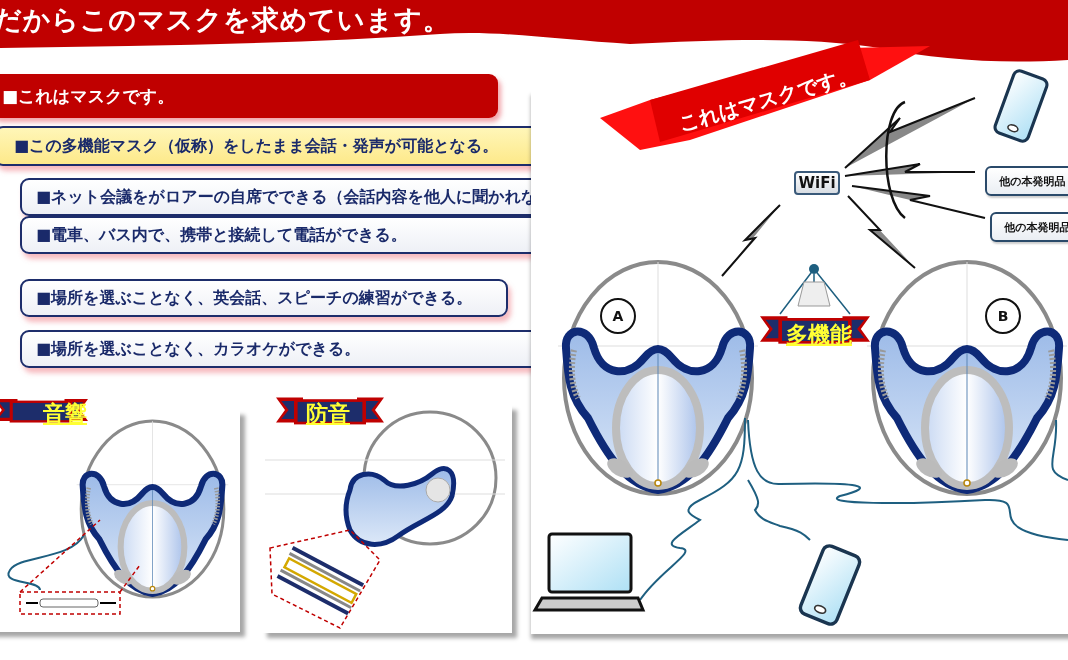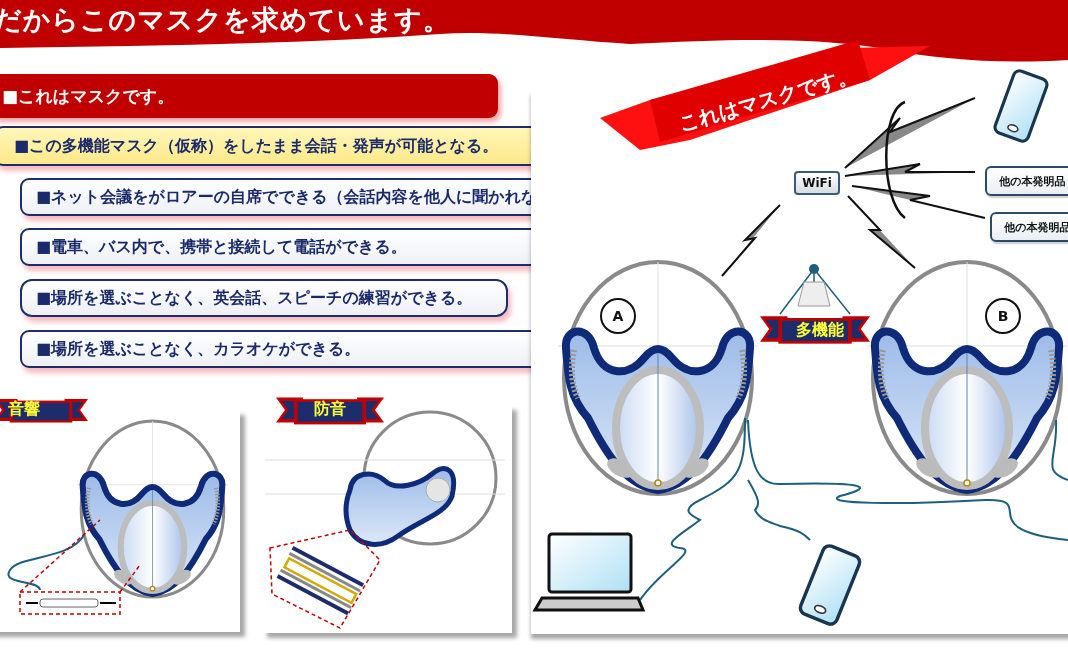--- a/index.html
+++ b/index.html
@@ -28,47 +28,47 @@
     border: 2px solid #1d2d6b; color: #1a2a6a; font-size: 16px; padding-left: 18px;
     box-shadow: 3px 5px 5px rgba(240,120,130,0.5);
   }
   .pill-white {
     background: linear-gradient(#ffffff, #eef0f6);
     border: 2px solid #1d2d6b; color: #1a2a6a; font-size: 16px; padding-left: 14px;
     box-shadow: 3px 5px 5px rgba(240,120,130,0.5);
     height: 38px; left: 20px;
   }
   .pill-1 { top: 178px; width: 700px; }
-  .pill-2 { top: 228px; width: 541px; align-items: center; }
-  .pill-3 { top: 279px; width: 488px; border-radius: 12px; }
+  .pill-2 { top: 216px; width: 541px; align-items: center; }
+  .pill-3 { top: 279px; width: 488px; }
   .pill-4 { top: 330px; width: 588px; }
 
   .panel {
     position: absolute; background: #fff;
     box-shadow: 5px 5px 4px rgba(0,0,0,0.35);
   }
   .panel-acoustic { left: -10px; top: 410px; width: 250px; height: 222px; }
   .panel-soundproof { left: 262px; top: 405px; width: 250px; height: 228px; }
   .panel-network { left: 531px; top: 90px; width: 560px; height: 544px; box-shadow: 0 5px 4px rgba(0,0,0,0.35); }
 
   .svg-layer { position: absolute; left: 0; top: 0; width: 1068px; height: 660px; pointer-events: none; }
 
   .ribbon-label {
-    position: absolute; font-weight: bold; color: #ffff33; font-size: 16px;
-    text-align: right; white-space: nowrap;
+    position: absolute; font-weight: bold; color: #ffff33; font-size: 22px;
+    text-align: right; white-space: nowrap; text-decoration: underline;
   }
   .callout-text {
     position: absolute; left: 676px; top: 86px; transform: rotate(-16deg);
     color: #ffffff; font-weight: bold; font-size: 20px; white-space: nowrap;
   }
   .wifi-box {
     position: absolute; left: 794px; top: 171px; width: 46px; height: 24px;
     border: 2px solid #3a5a7a; border-radius: 4px;
     background: linear-gradient(#ffffff, #d8dde3);
-    font-weight: bold; font-size: 12px; color: #111; display: flex; align-items: center; justify-content: center;
+    font-weight: bold; font-size: 15px; color: #111; display: flex; align-items: center; justify-content: center;
   }
   .other-box {
     position: absolute; height: 30px; border: 2px solid #2a4a6a; border-radius: 6px;
     background: linear-gradient(#ffffff, #eaeef3);
     font-weight: bold; font-size: 11px; color: #111;
     display: flex; align-items: center; justify-content: center; white-space: nowrap;
     box-shadow: 1px 2px 2px rgba(0,0,0,0.2);
   }
   .other-1 { left: 985px; top: 166px; width: 95px; }
   .other-2 { left: 990px; top: 212px; width: 95px; }
@@ -205,21 +205,21 @@
   <g>
     <rect x="549" y="534" width="82" height="58" rx="3" fill="url(#screenGrad)" stroke="#111" stroke-width="3"></rect>
     <path d="M542 598 L638 598 L643 610 L535 610 Z" fill="#ccc" stroke="#111" stroke-width="3"></path>
   </g>
 
   <use href="#phone" x="804" y="545" width="52" height="80" transform="rotate(22 830 585)"></use>
   <use href="#phone" x="1000" y="70" width="42" height="72" transform="rotate(20 1021 106)"></use>
 </svg>
 
 <div class="callout-text">これはマスクです。</div>
-<div class="ribbon-label" style="left:4px; top:399px; width:36px;">音響</div>
+<div class="ribbon-label" style="left:14px; top:399px; width:36px;padding-left:29px;">音響</div>
 <div class="ribbon-label" style="left:306px; top:399px; width:40px;">防音</div>
 <div class="ribbon-label" style="left:786px; top:320px; width:58px;">多機能</div>
 
 <div class="wifi-box">
   <span>WiFi</span>
 </div>
 <div class="other-box other-1">
   <span>他の本発明品</span>
 </div>
 <div class="other-box other-2">

